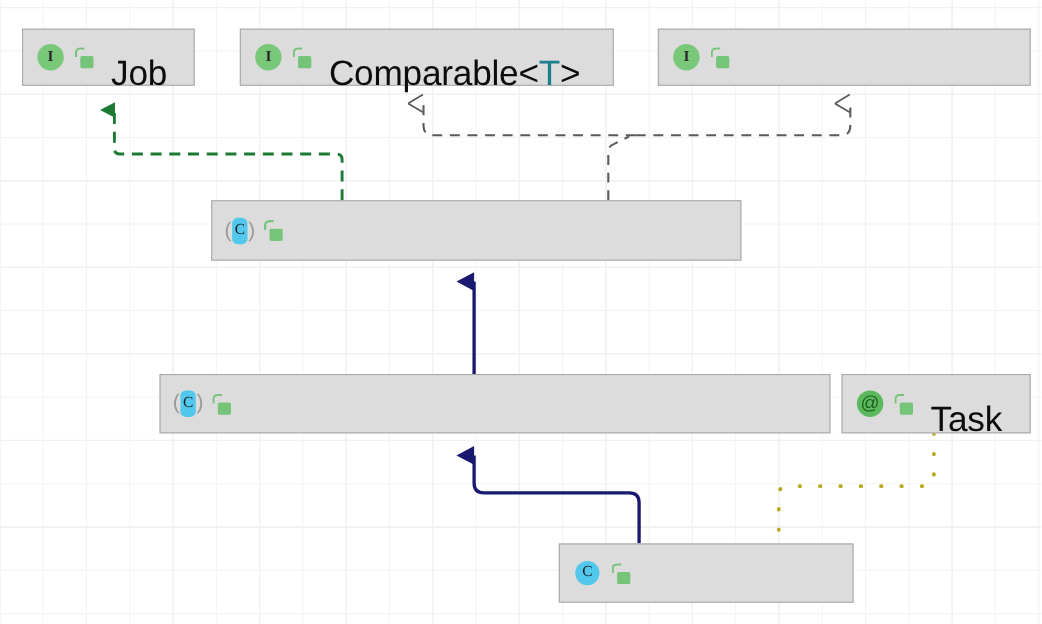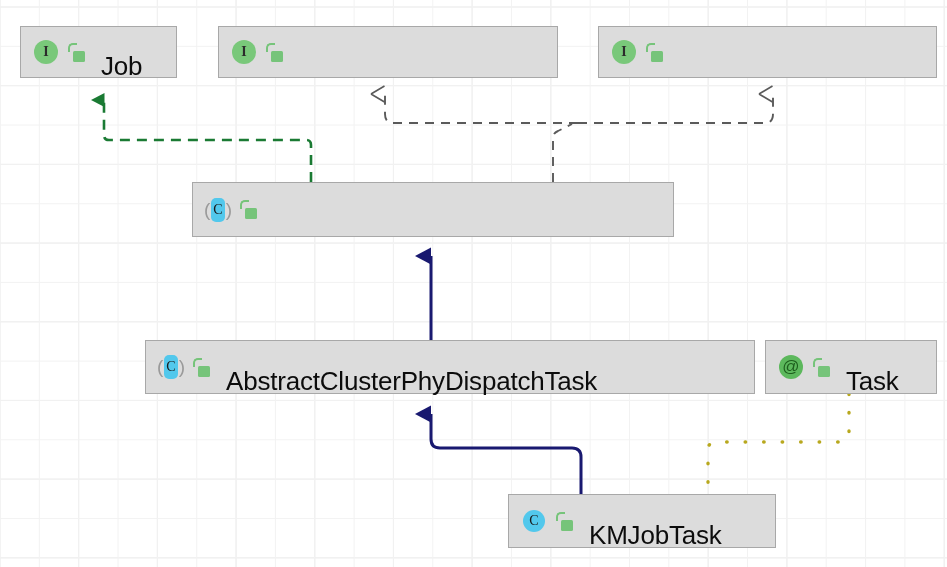--- a/index.html
+++ b/index.html
@@ -41,21 +41,21 @@
     position: absolute;
     box-sizing: border-box;
     background: #dcdcdc;
     border: 1px solid #a8a8a8;
     display: flex;
     align-items: center;
     padding: 0 16px 0 12px;
     white-space: nowrap;
   }
   .node-label {
-    font-size: 26px;
+    font-size: 32px;
     color: #0c0c0c;
     letter-spacing: -0.2px;
     margin-left: 16px;
     font-family: "Liberation Sans", sans-serif;
     margin-top: 28px;
   }
   .node-label .generic {
     color: #1a7f8e;
   }
   .type-icon {
@@ -226,20 +226,21 @@
 
   <div class="node" style="left:218px; top:26px; width:340px; height:52px;">
     <span class="type-icon icon-interface">
       <span class="disc"></span>
         <span class="glyph">I</span>
     </span>
     <span class="lock-icon">
       <span class="shackle"></span>
         <span class="body"></span>
     </span>
+    <span class="node-label"><span>Comparable&lt;</span><span class="generic">T</span><span>&gt;</span></span>
   </div>
 
   <div class="node" style="left:598px; top:26px; width:339px; height:52px;">
     <span class="type-icon icon-interface">
       <span class="disc"></span>
         <span class="glyph">I</span>
     </span>
     <span class="lock-icon">
       <span class="shackle"></span>
         <span class="body"></span>
@@ -263,21 +264,20 @@
     <span class="type-icon icon-abstract">
       <span class="paren-l">(</span>
         <span class="disc"></span>
         <span class="glyph">C</span>
         <span class="paren-r">)</span>
     </span>
     <span class="lock-icon">
       <span class="shackle"></span>
         <span class="body"></span>
     </span>
-    <span class="node-label">AbstractClusterPhyDispatchTask</span>
   </div>
 
   <div class="node" style="left:765px; top:340px; width:172px; height:54px;">
     <span class="type-icon icon-annotation">
       <span class="disc"></span>
         <span class="glyph">@</span>
     </span>
     <span class="lock-icon">
       <span class="shackle"></span>
         <span class="body"></span>
@@ -287,15 +287,14 @@
 
   <div class="node" style="left:508px; top:494px; width:268px; height:54px;">
     <span class="type-icon icon-class">
       <span class="disc"></span>
         <span class="glyph">C</span>
     </span>
     <span class="lock-icon">
       <span class="shackle"></span>
         <span class="body"></span>
     </span>
-    <span class="node-label">KMJobTask</span>
   </div>
 </div>
 
 </body></html>

